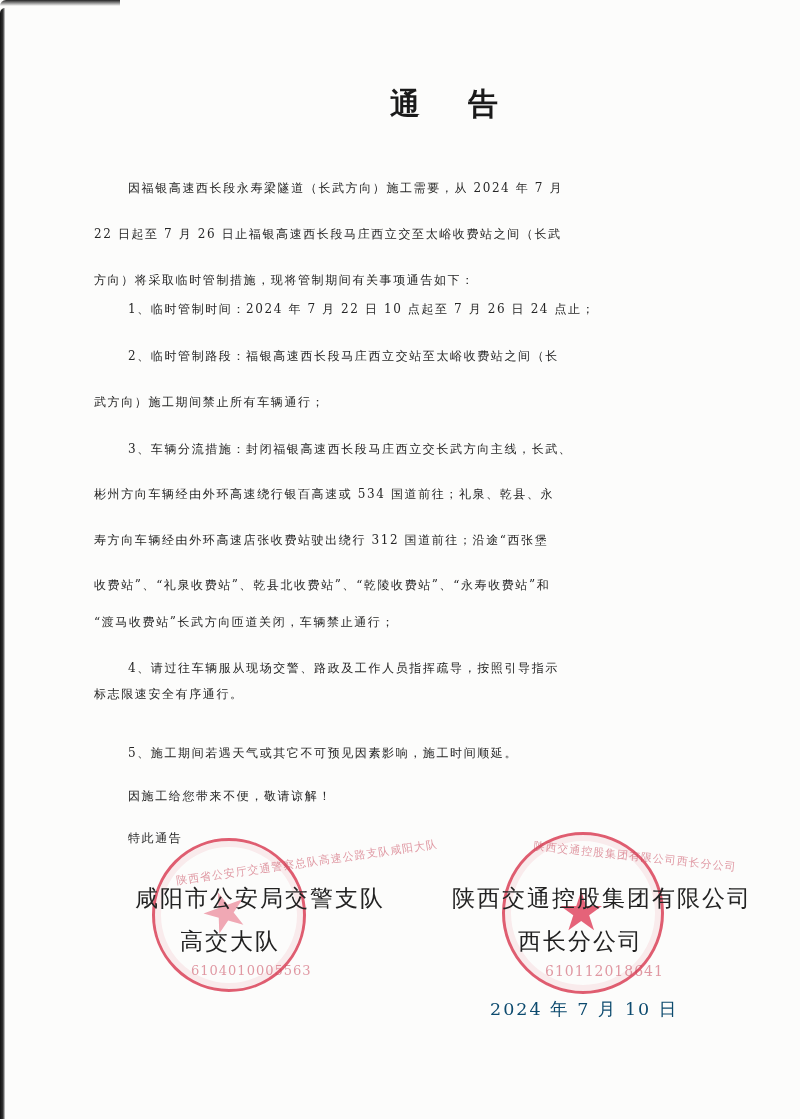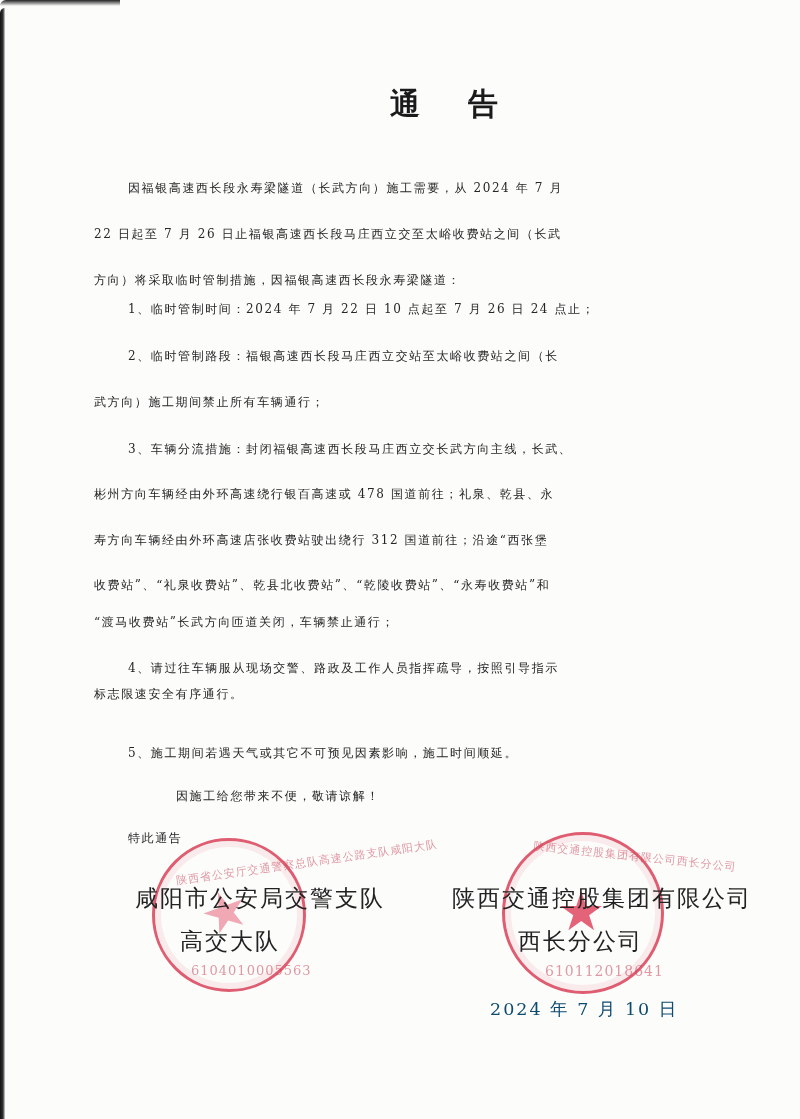--- a/index.html
+++ b/index.html
@@ -61,39 +61,39 @@
 <body>
 
 <div class="page">
   <div class="top-edge"></div>
   <div class="left-edge"></div>
 
   <div class="title">通告</div>
 
   <div class="line indent" style="top:180px;">因福银高速西长段永寿梁隧道（长武方向）施工需要，从 2024 年 7 月</div>
   <div class="line" style="top:226px;">22 日起至 7 月 26 日止福银高速西长段马庄西立交至太峪收费站之间（长武</div>
-  <div class="line" style="top:272px;">方向）将采取临时管制措施，因福银高速西长段永寿梁隧道：</div>
+  <div class="line" style="top:272px;">方向）将采取临时管制措施，现将管制期间有关事项通告如下：</div>
 
   <div class="line indent" style="top:301px;">1、临时管制时间：2024 年 7 月  22  日 10 点起至  7  月  26  日 24 点止；</div>
 
   <div class="line indent" style="top:348px;">2、临时管制路段：福银高速西长段马庄西立交站至太峪收费站之间（长</div>
   <div class="line" style="top:394px;">武方向）施工期间禁止所有车辆通行；</div>
 
   <div class="line indent" style="top:441px;">3、车辆分流措施：封闭福银高速西长段马庄西立交长武方向主线，长武、</div>
-  <div class="line" style="top:486px;">彬州方向车辆经由外环高速绕行银百高速或 478 国道前往；礼泉、乾县、永</div>
+  <div class="line" style="top:486px;">彬州方向车辆经由外环高速绕行银百高速或 534 国道前往；礼泉、乾县、永</div>
   <div class="line" style="top:532px;">寿方向车辆经由外环高速店张收费站驶出绕行 312 国道前往；沿途“西张堡</div>
   <div class="line" style="top:577px;">收费站”、“礼泉收费站”、乾县北收费站”、“乾陵收费站”、“永寿收费站”和</div>
   <div class="line" style="top:614px;">“渡马收费站”长武方向匝道关闭，车辆禁止通行；</div>
 
   <div class="line indent" style="top:660px;">4、请过往车辆服从现场交警、路政及工作人员指挥疏导，按照引导指示</div>
   <div class="line" style="top:686px;">标志限速安全有序通行。</div>
 
   <div class="line indent" style="top:745px;">5、施工期间若遇天气或其它不可预见因素影响，施工时间顺延。</div>
 
-  <div class="line indent" style="top:788px;margin-left:48px;">因施工给您带来不便，敬请谅解！</div>
+  <div class="line indent" style="top:788px;">因施工给您带来不便，敬请谅解！</div>
   <div class="line indent" style="top:830px;">特此通告</div>
 
   <div class="stamp" style="left:152px; top:838px; width:148px; height:148px;">
     <div class="stamp-ring-text" style="left:20px; top:14px; transform:rotate(-8deg);">陕西省公安厅交通警察总队高速公路支队咸阳大队</div>
     <div class="star" style="left:46px; top:44px; transform:rotate(-20deg); opacity:0.55;">★</div>
     <div class="stamp-ring-text" style="left:36px; top:122px; font-size:13px;">6104010005563</div>
   </div>
   <div class="sig" style="left:135px; top:883px;">咸阳市公安局交警支队</div>
   <div class="sig" style="left:180px; top:926px;">高交大队</div>
 

